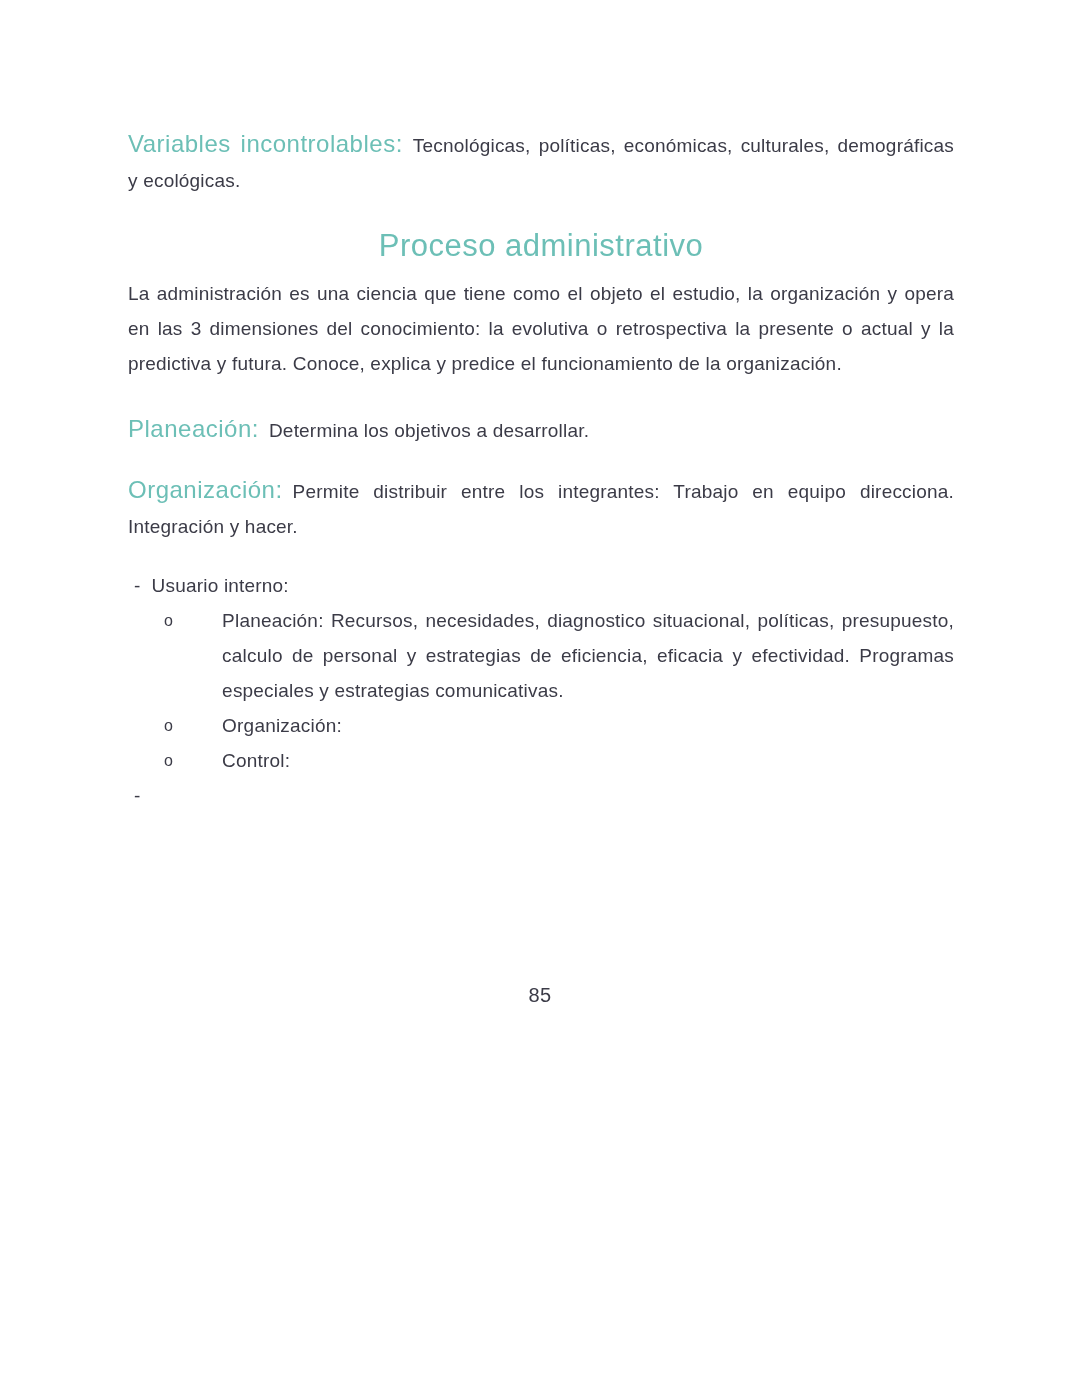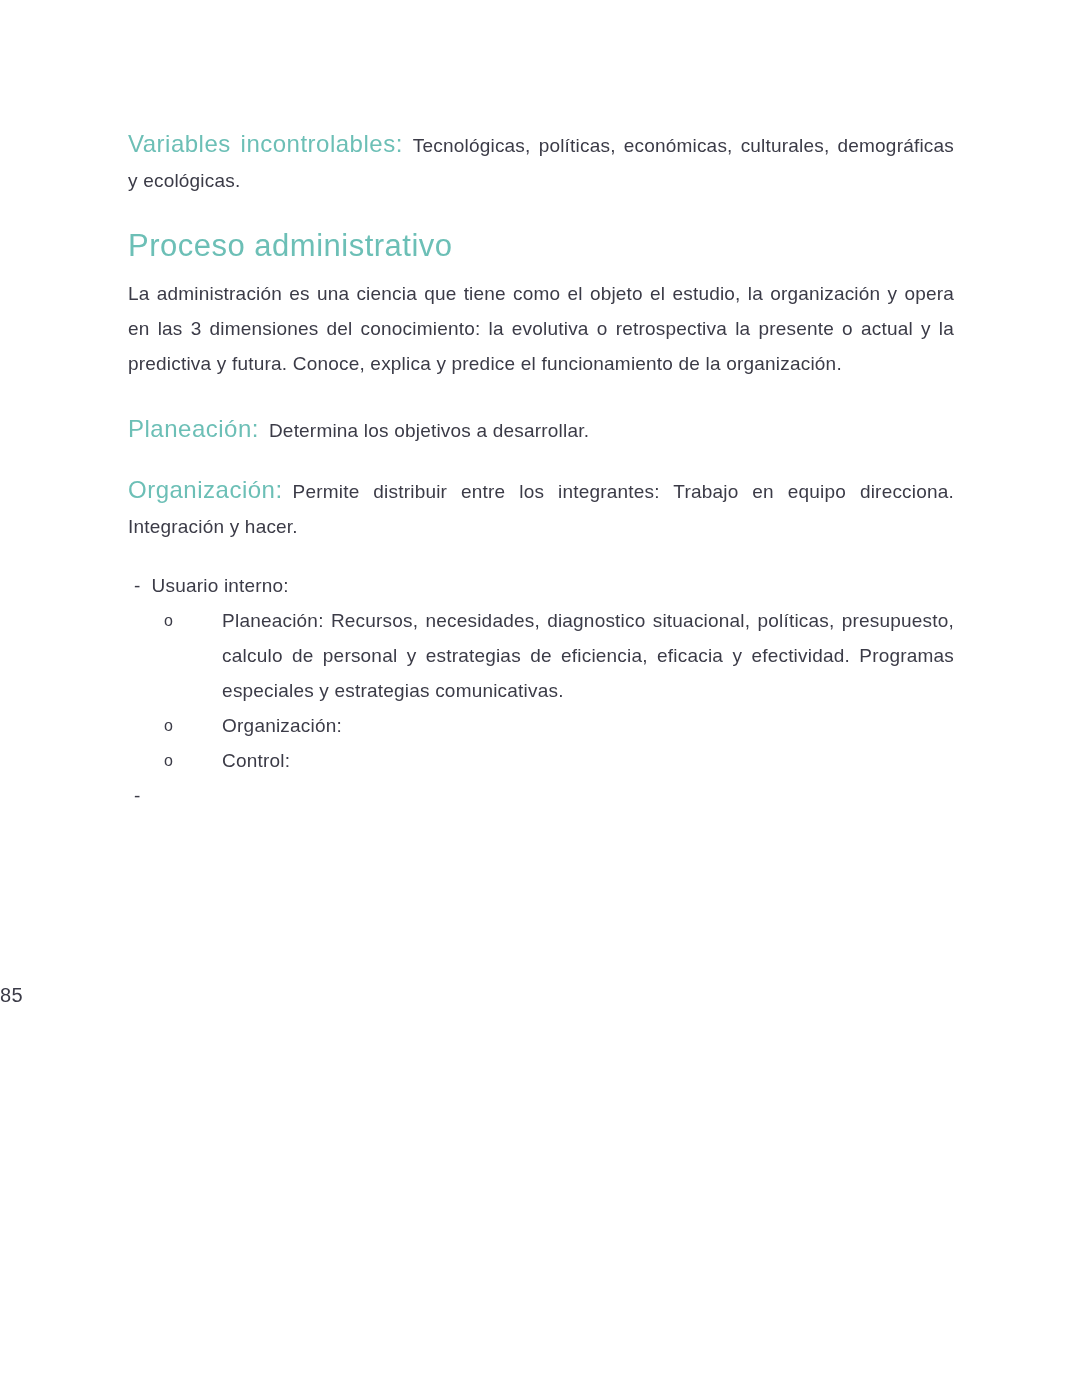--- a/index.html
+++ b/index.html
@@ -35,21 +35,21 @@
     font-size: 24px;
     letter-spacing: 0.5px;
   }
   .lead-gap { display: inline-block; width: 10px; }
   h1.doc-heading {
     margin: 14px 0 12px 0;
     font-size: 31px;
     font-weight: 500;
     color: var(--accent);
     letter-spacing: 0.5px;
-    text-align: left;
+    text-align: center;
   }
   .term-para { margin-top: 20px; margin-bottom: 24px; }
   .list-block { margin-top: 6px; }
   .li1 {
     display: flex;
     gap: 11px;
     font-size: 19px;
     line-height: 35px;
     letter-spacing: 0.2px;
     margin-left: 6px;
@@ -67,20 +67,21 @@
     text-align: justify;
     margin-left: 40px;
   }
   .marker { flex: 0 0 auto; }
   .marker-sub { font-size: 16px; }
   .page-number {
     position: absolute;
     left: 0;
     right: 0;
     bottom: 92px;
+    text-align: center;
     font-size: 20px;
     letter-spacing: 0.5px;
     color: var(--text);
   }
 </style>
 </head>
 <body>
 
 <div class="page">
 

